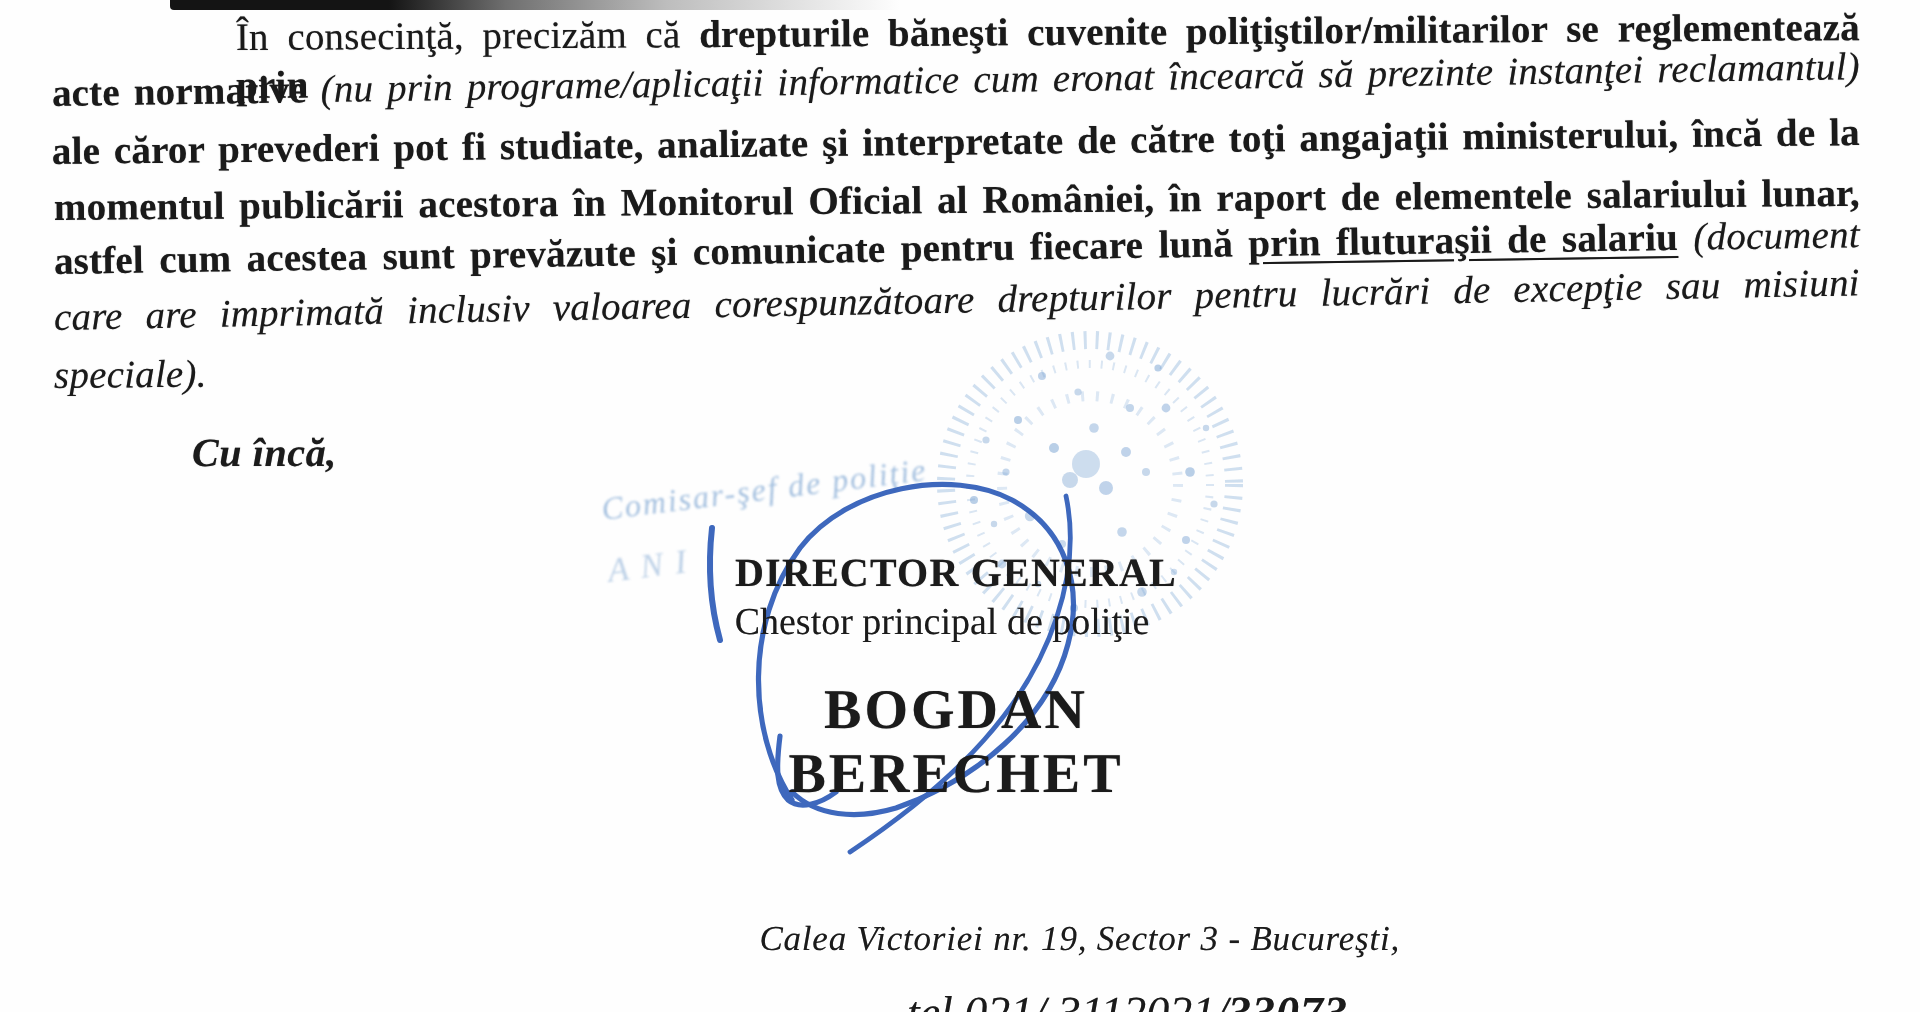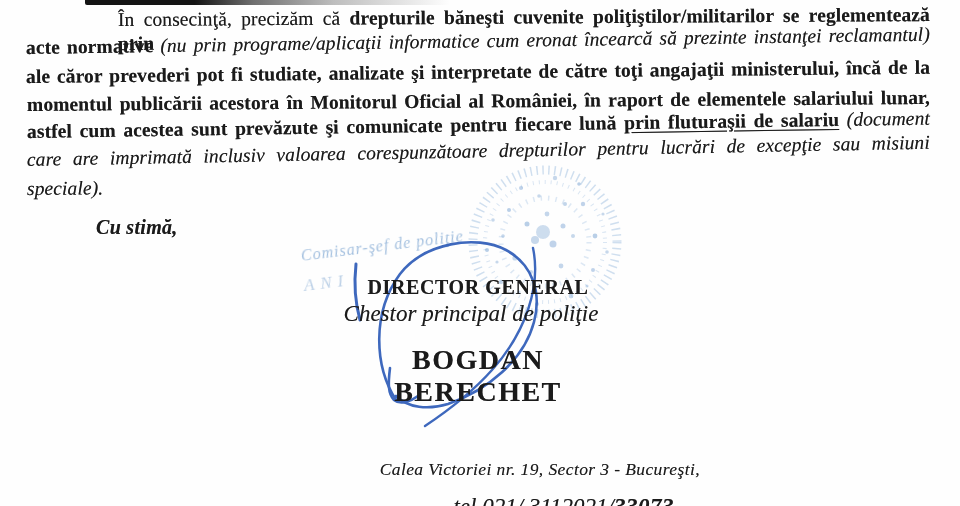--- a/index.html
+++ b/index.html
@@ -61,21 +61,21 @@
   
   .signature{position:absolute;left:330px;top:228px;width:260px;height:212px;}
   
   .sig-block{position:absolute;left:328px;top:276px;width:300px;text-align:center;}
   .sig-title{
     font-size:20px;font-weight:bold;letter-spacing:.6px;
     text-shadow:0 0 .4px rgba(20,20,20,.5);
     text-align:center;
   }
   .sig-rank{
-    font-size:23px;font-style:italic;margin-top:2px;margin-right:14px;
+    font-size:19px;margin-top:2px;margin-right:14px;
     text-shadow:0 0 .3px rgba(20,20,20,.4);
   }
   .sig-name{
     font-size:28px;font-weight:bold;letter-spacing:1.5px;word-spacing:8px;
     margin-top:17px;
     text-shadow:0 0 .4px rgba(20,20,20,.5);
   }
   
   .footer{position:absolute;left:300px;top:459px;width:400px;text-align:right;}
   .addr{
@@ -103,21 +103,21 @@
   <div class="bline l3 b">ale căror prevederi pot fi studiate, analizate şi interpretate de către toţi angajaţii ministerului, încă de la</div>
 
   <div class="bline l4 b">momentul publicării acestora în Monitorul Oficial al României, în raport de elementele salariului lunar,</div>
 
   <div class="bline l5"><span class="b">astfel cum acestea sunt prevăzute şi comunicate pentru fiecare lună </span><span class="b u">prin fluturaşii de salariu</span><span class="i"> (document</span></div>
 
   <div class="bline l6 i">care are imprimată inclusiv valoarea corespunzătoare drepturilor pentru lucrări de excepţie sau misiuni</div>
 
   <div class="bline l7 i">speciale).</div>
 
-  <div class="closing">Cu stimă,</div>
+  <div class="closing">Cu încă,</div>
 
   <svg class="stamp" viewBox="0 0 204 204">
     <g fill="none" stroke="#7ba7d4">
       <circle cx="102" cy="102" r="72" stroke-width="9" stroke-dasharray="1.5 4.5" opacity="0.42"></circle>
       <circle cx="102" cy="102" r="60" stroke-width="4" stroke-dasharray="1 5" opacity="0.33"></circle>
       <circle cx="102" cy="102" r="44" stroke-width="5" stroke-dasharray="1.5 6" opacity="0.3"></circle>
     </g>
     <g fill="#5d8fc9">
       <circle cx="100" cy="92" r="7" opacity="0.35"></circle>
       <circle cx="92" cy="100" r="4" opacity="0.4"></circle>

